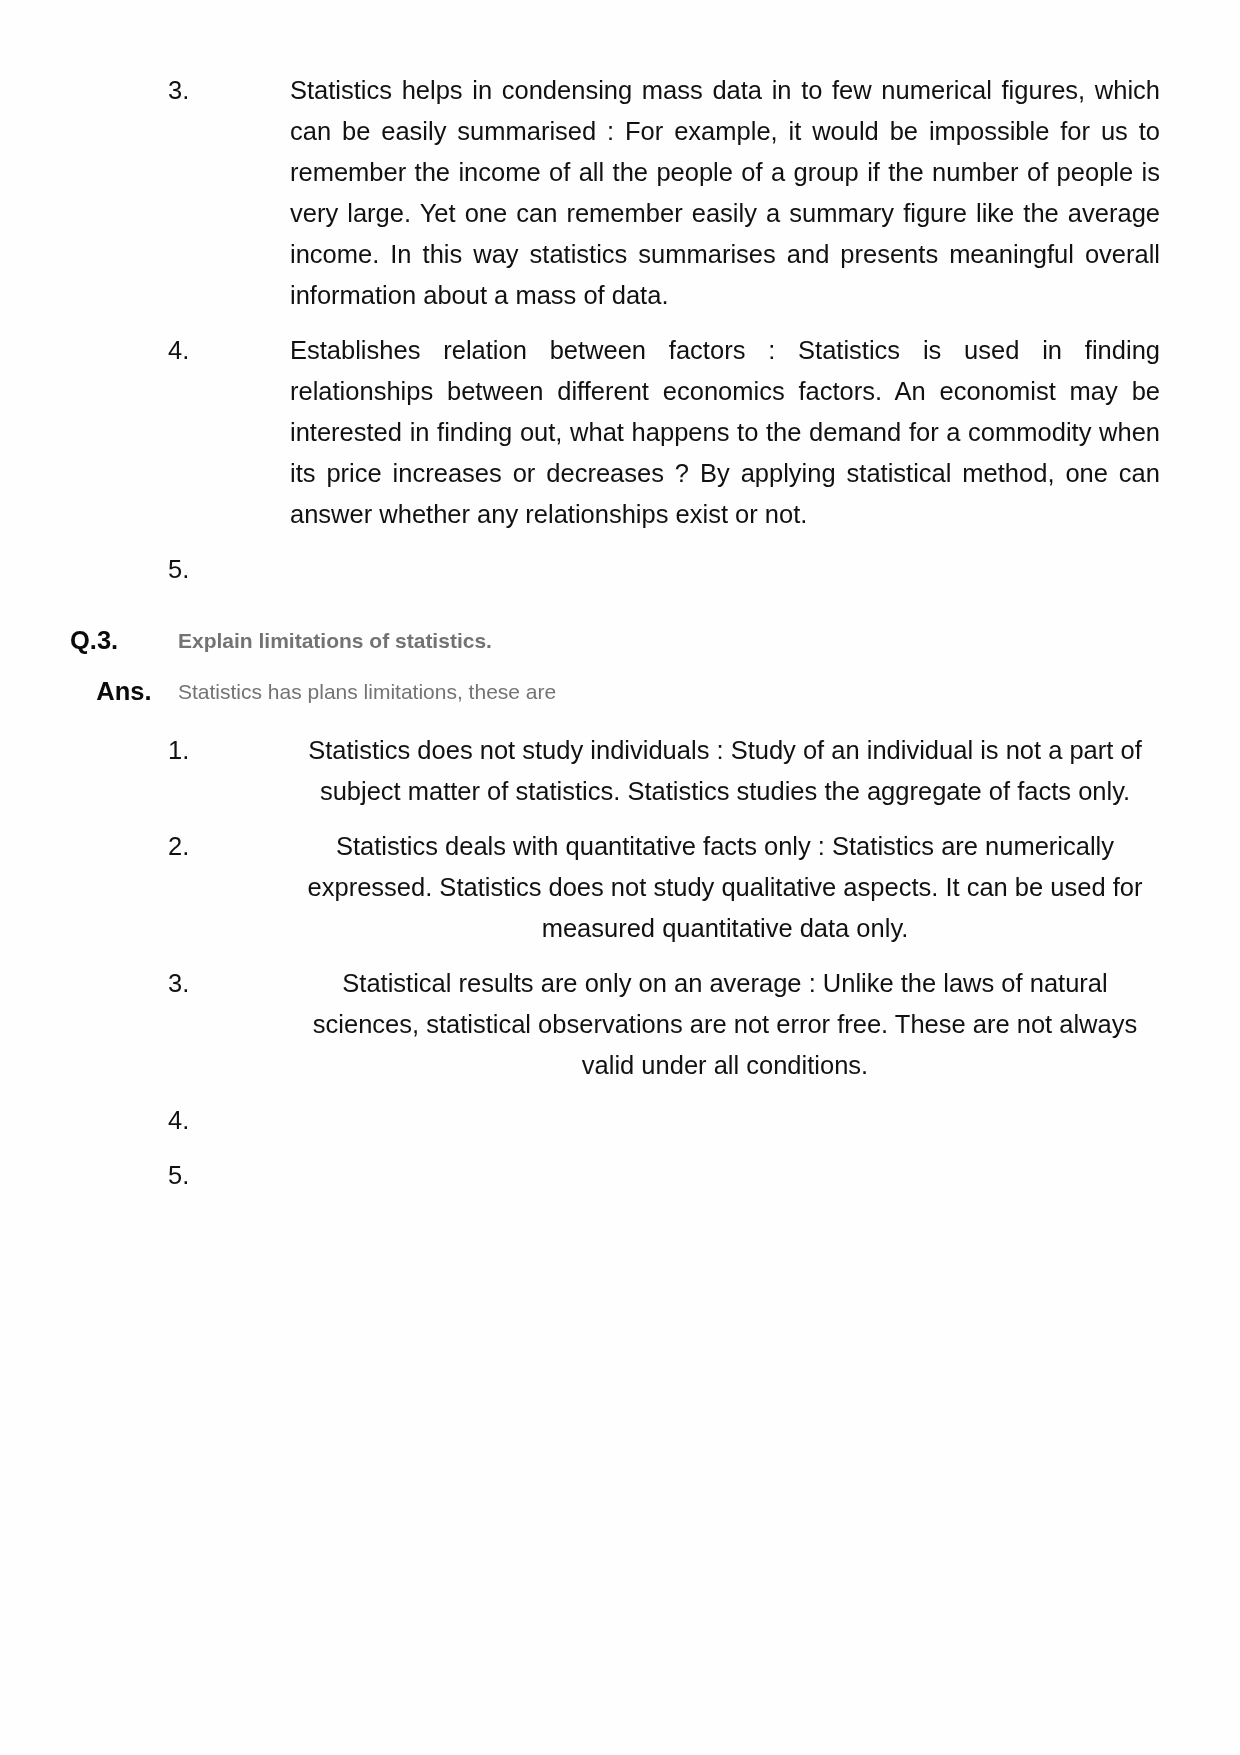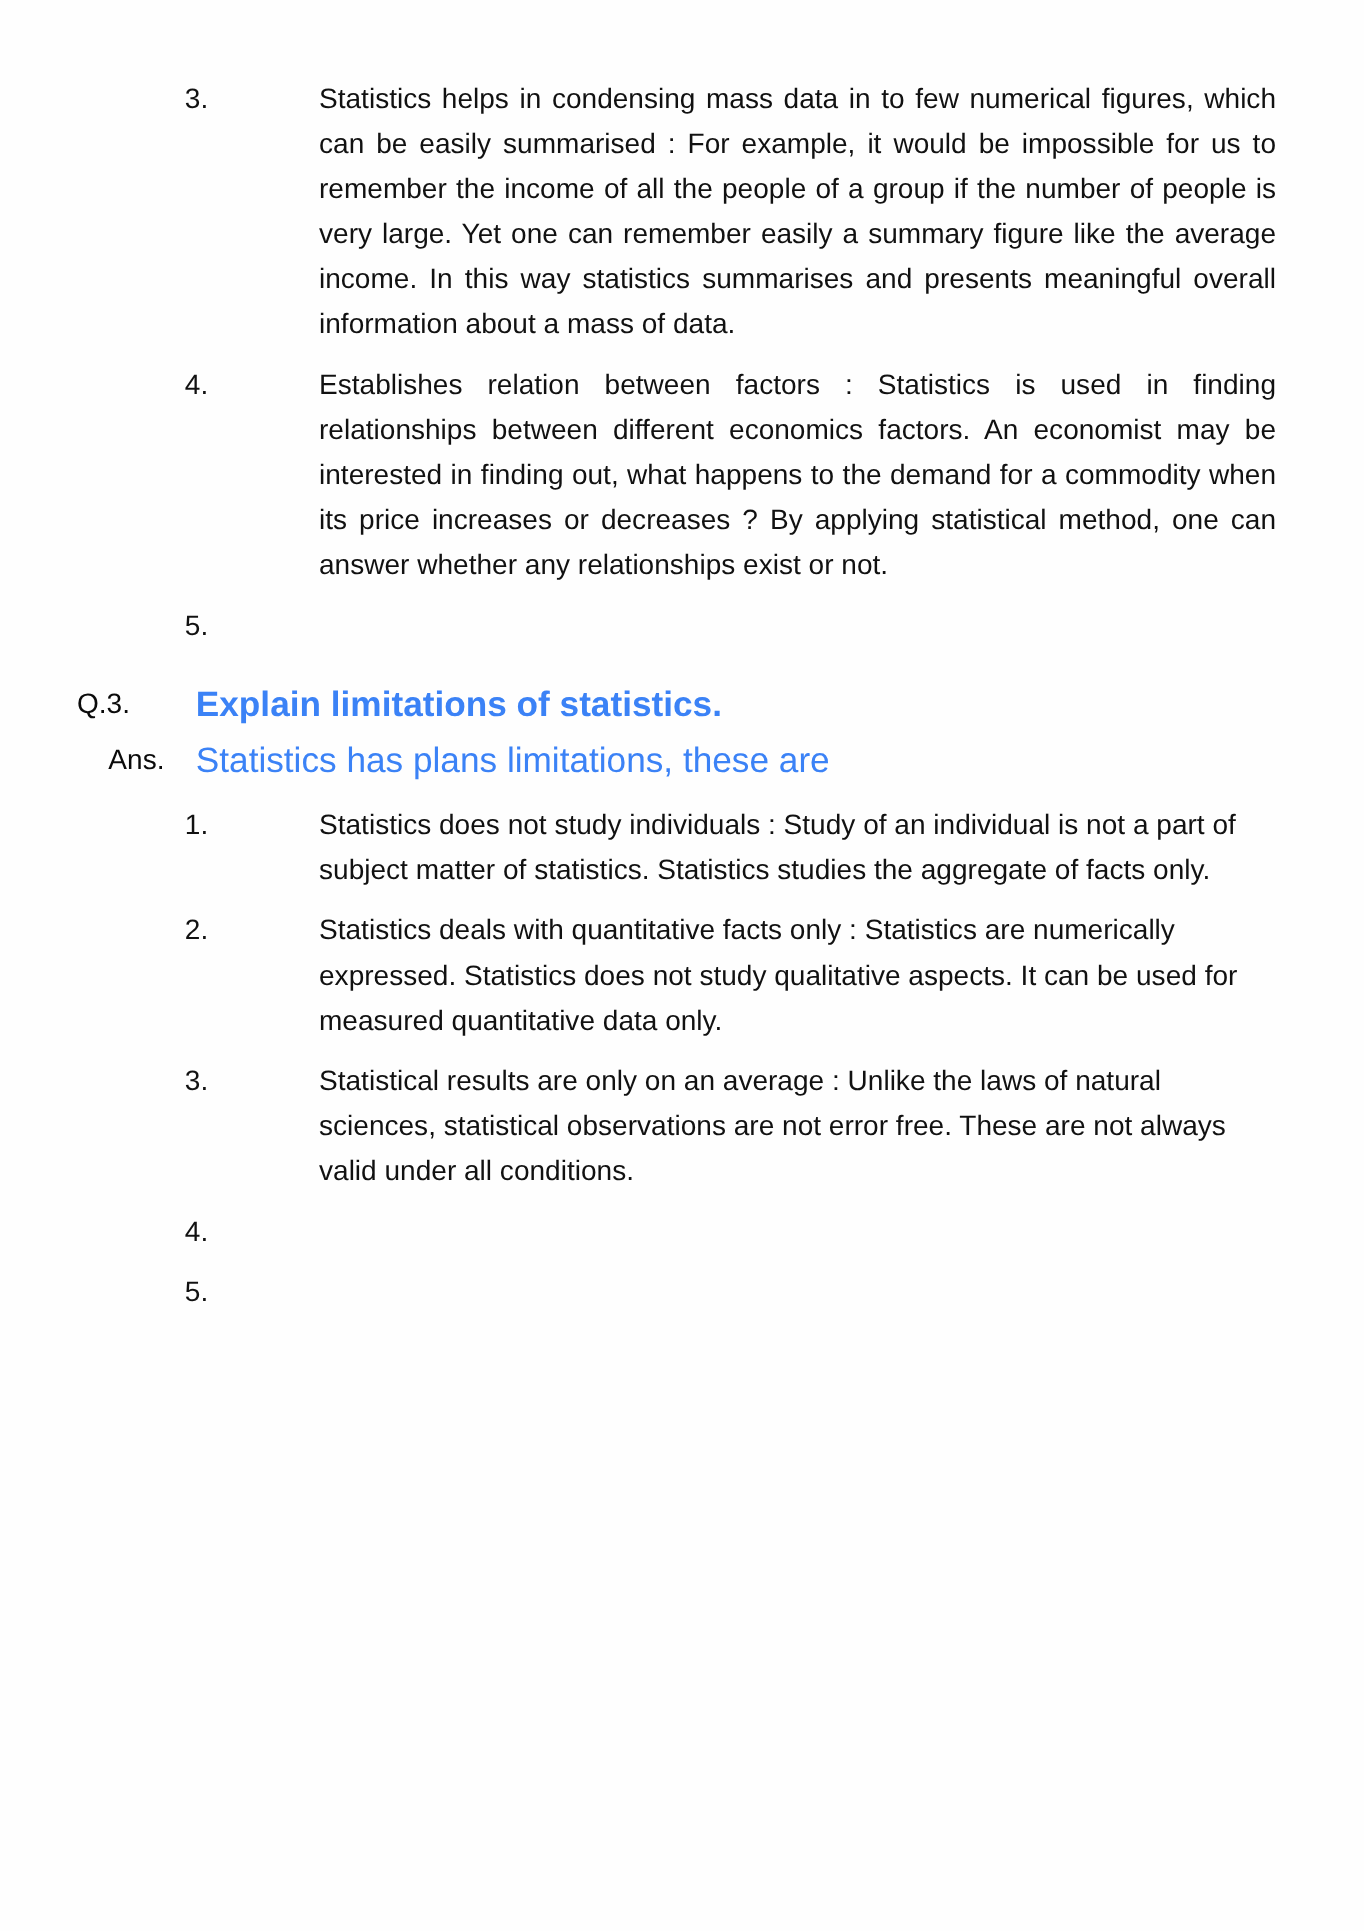--- a/index.html
+++ b/index.html
@@ -47,44 +47,44 @@
   .item .body {
     flex: 1 1 auto;
     font-size: 25.5px;
     line-height: 41px;
     text-align: justify;
     text-justify: inter-word;
     color: #111;
     margin-left: 44px;
   }
   .item .body.nojust {
-    text-align: left;
+    text-align: center;
   }
 
   
   .qa {
     display: flex;
     margin-bottom: 10px;
   }
   .qa .label {
     flex: 0 0 108px;
     width: 108px;
     font-size: 25.5px;
     line-height: 41px;
-    font-weight: normal;
+    font-weight: bold;
     color: #0a0a0a;
   }
   .qa .label.ans {
     text-align: center;
   }
   .qa .text {
     flex: 1 1 auto;
-    font-size: 32px;
+    font-size: 21px;
     line-height: 41px;
-    color: #3b82f6;
+    color: #737373;
   }
   .qa .text.bold {
     font-weight: bold;
   }
   .gap-q {
     height: 16px;
   }
   .spacer-small { height: 8px; }
 </style>
 </head>

